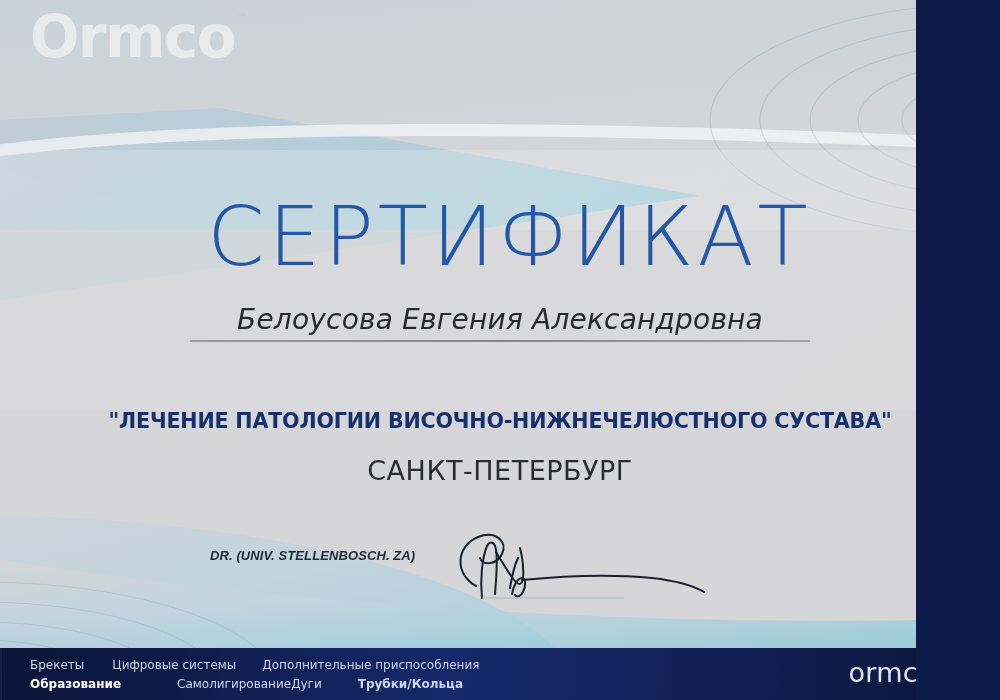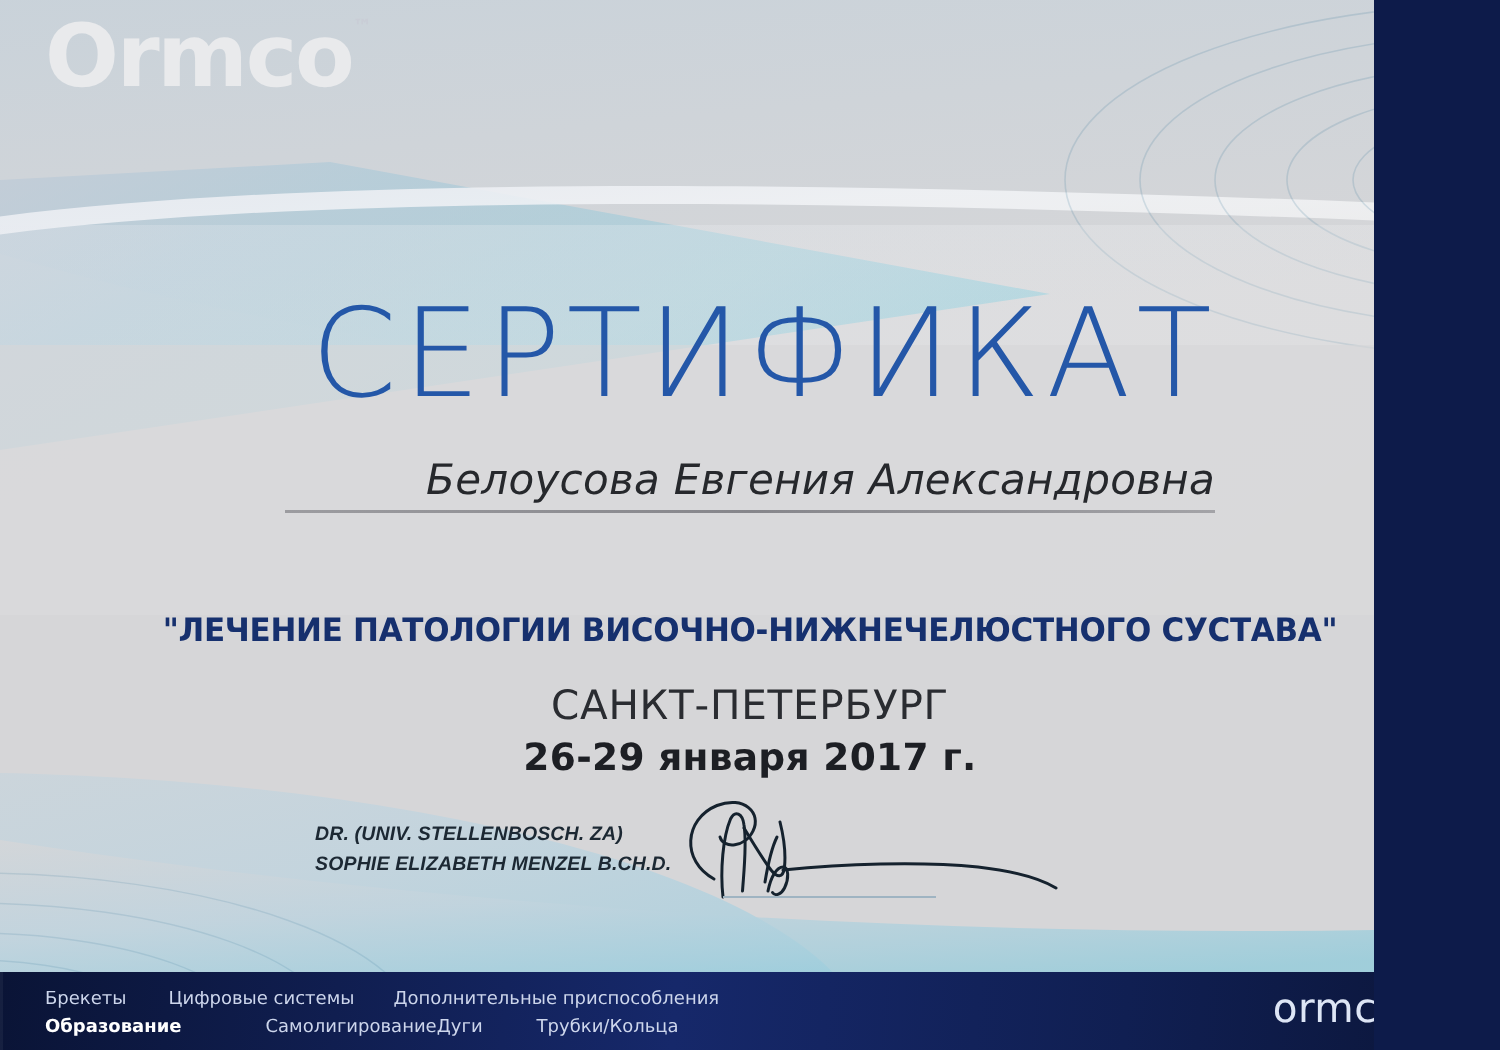--- a/index.html
+++ b/index.html
@@ -79,21 +79,21 @@
     font-weight:300;
     letter-spacing:4px;
     color:#2457a8;
     line-height:1;
     padding-left:19px;
   }
 
   
   .recipient-row {
     position:absolute; left:190px; top:303px; width:620px;
-    text-align:right;
+    text-align:center;
   }
   .recipient-name {
     font-family:"DejaVu Sans", sans-serif;
     font-size:28px;
     font-style:italic;
     font-weight:400;
     color:#26282c;
     letter-spacing:0.2px;
     white-space:nowrap;
   }
@@ -301,39 +301,37 @@
 
     <div class="recipient-row">
       <div class="recipient-name">Белоусова Евгения Александровна</div>
       <div class="recipient-rule"></div>
     </div>
 
 
     <div class="course-title">"ЛЕЧЕНИЕ ПАТОЛОГИИ ВИСОЧНО-НИЖНЕЧЕЛЮСТНОГО СУСТАВА"</div>
 
     <div class="city-line">САНКТ-ПЕТЕРБУРГ</div>
-    <div class="date-line">26-29 января 2017 г.</div>
 
     <div class="sig-block">
       <div class="sig-line">DR. (UNIV. STELLENBOSCH. ZA)</div>
-      <div class="sig-line">SOPHIE ELIZABETH MENZEL B.CH.D.</div>
     </div>
 
   </div>
 
   <div class="footer">
     <div class="footer-nav">
       <div class="footer-row" id="footer-row-1">
           <span class="footer-item">Брекеты</span>
           <span class="footer-item" style="margin-left: 28px;">Цифровые системы</span>
           <span class="footer-item" style="margin-left: 26px;">Дополнительные приспособления</span>
         </div>
       <div class="footer-row" id="footer-row-2">
           <span class="footer-item active">Образование</span>
           <span class="footer-item" style="margin-left: 56px;">Самолигирование</span>
           <span class="footer-item" style="">Дуги</span>
-          <span class="footer-item" style="margin-left: 36px;">Трубки/Кольца</span>
+          <span class="footer-item" style="margin-left: 36px; font-weight: bold;">Трубки/Кольца</span>
         </div>
     </div>
     <div class="footer-url">ormco.ru</div>
   </div>
 
 </div>
 
 </body></html>

